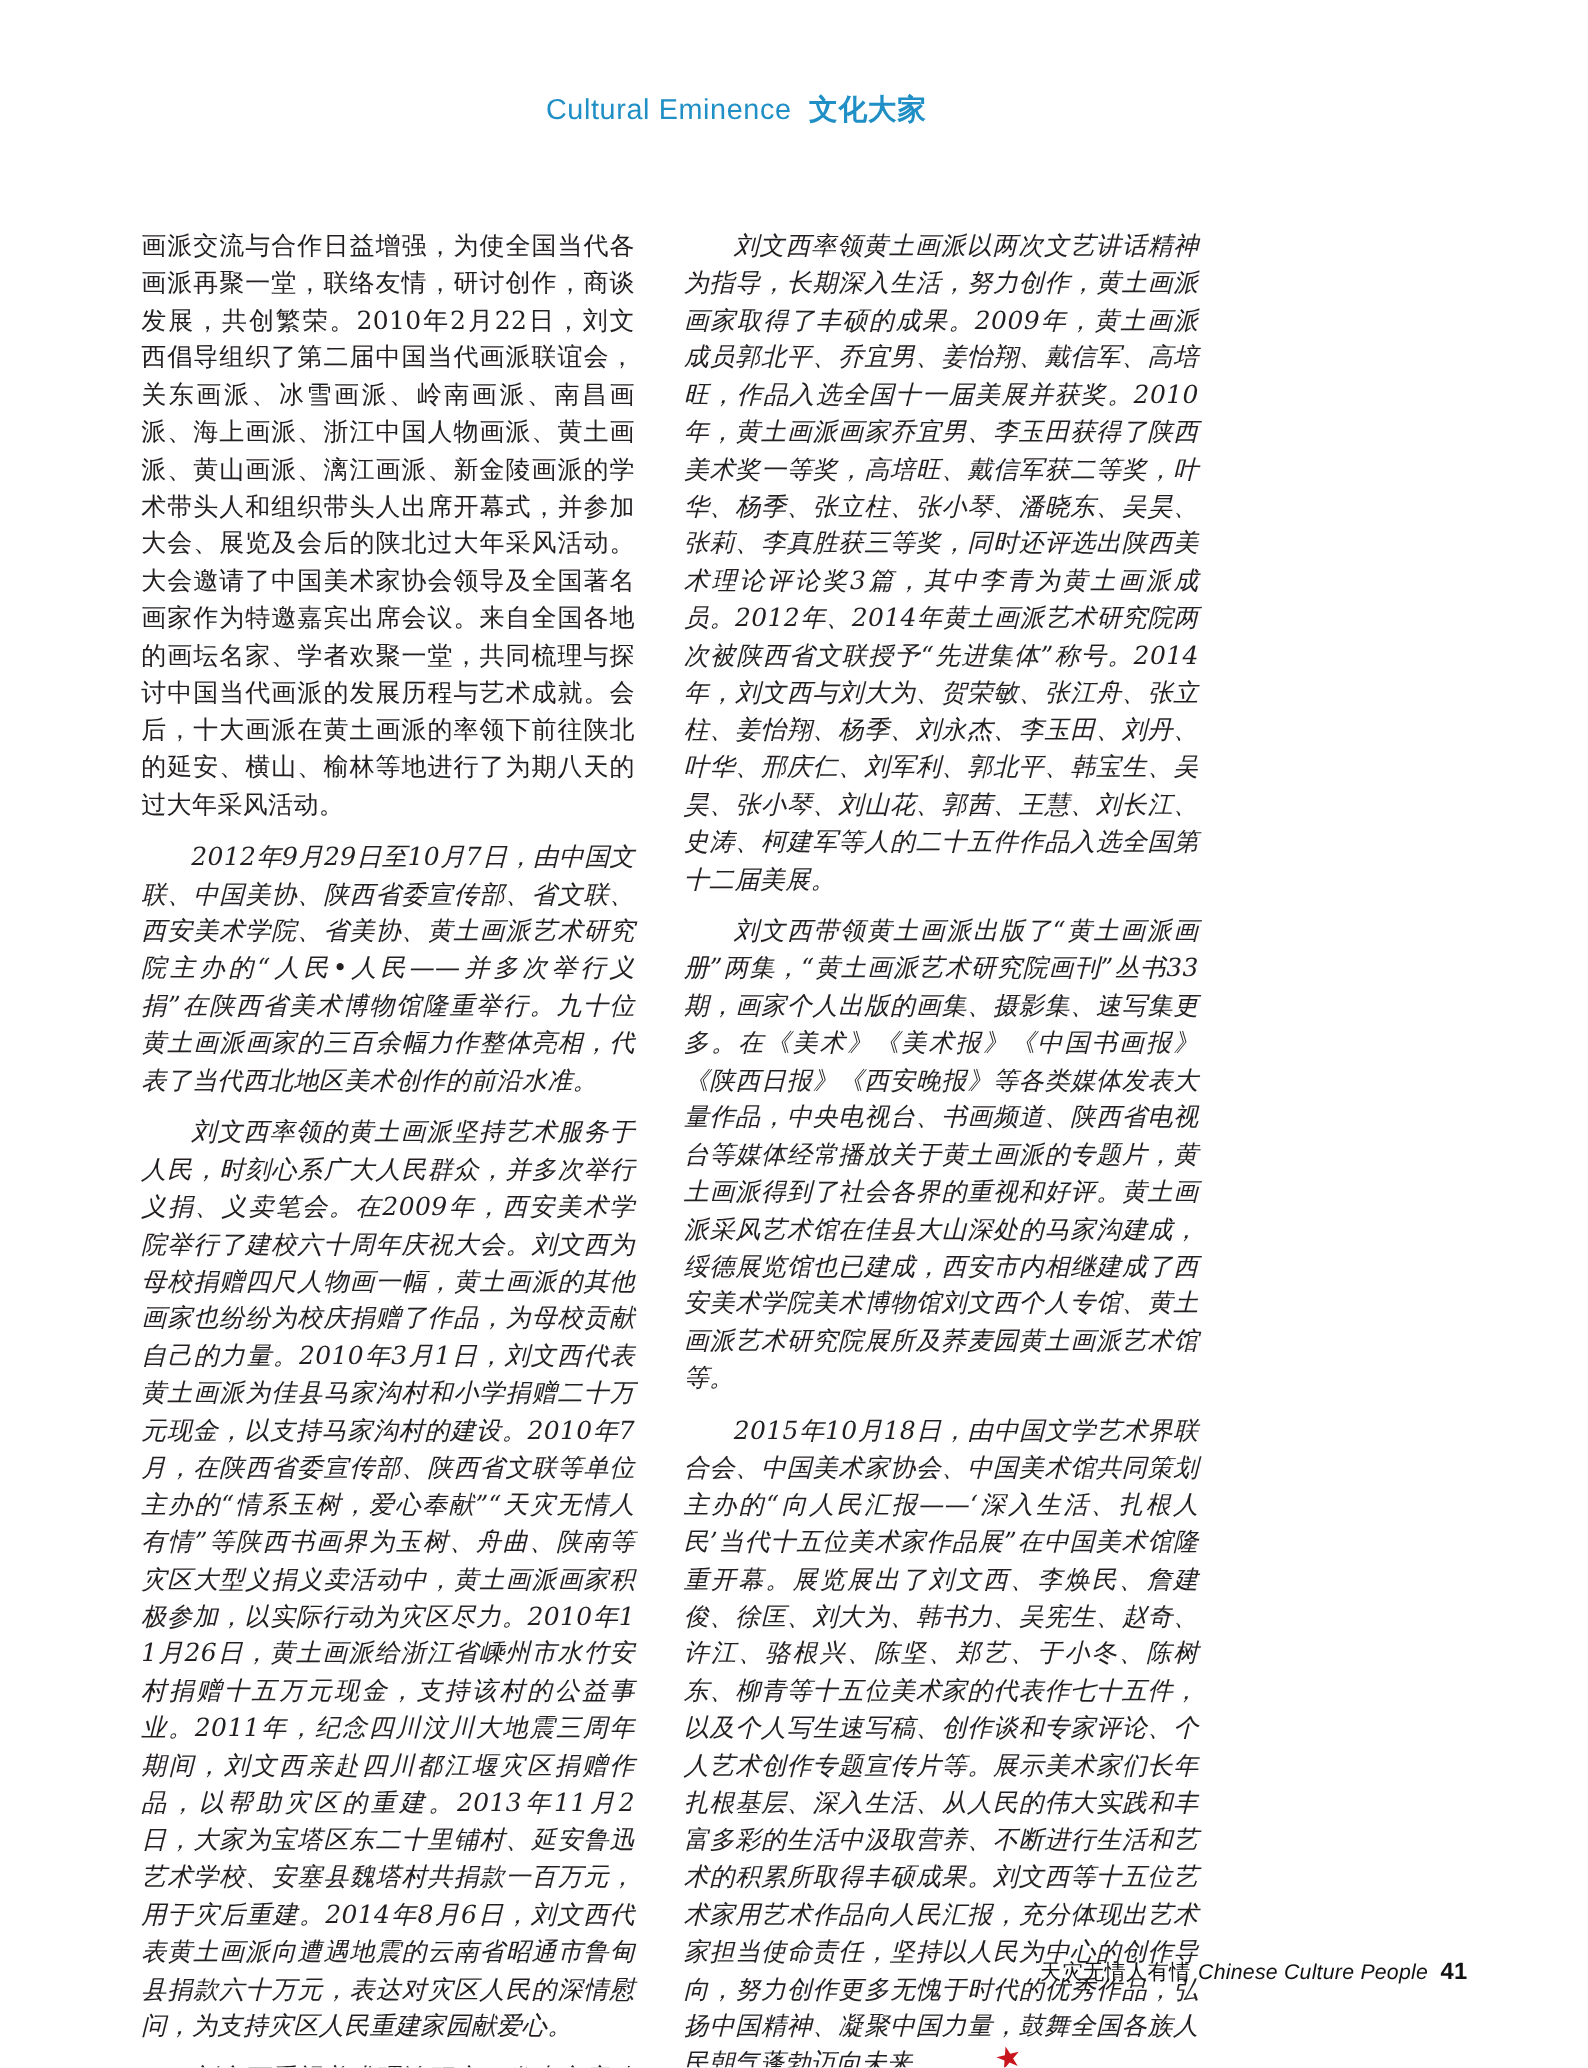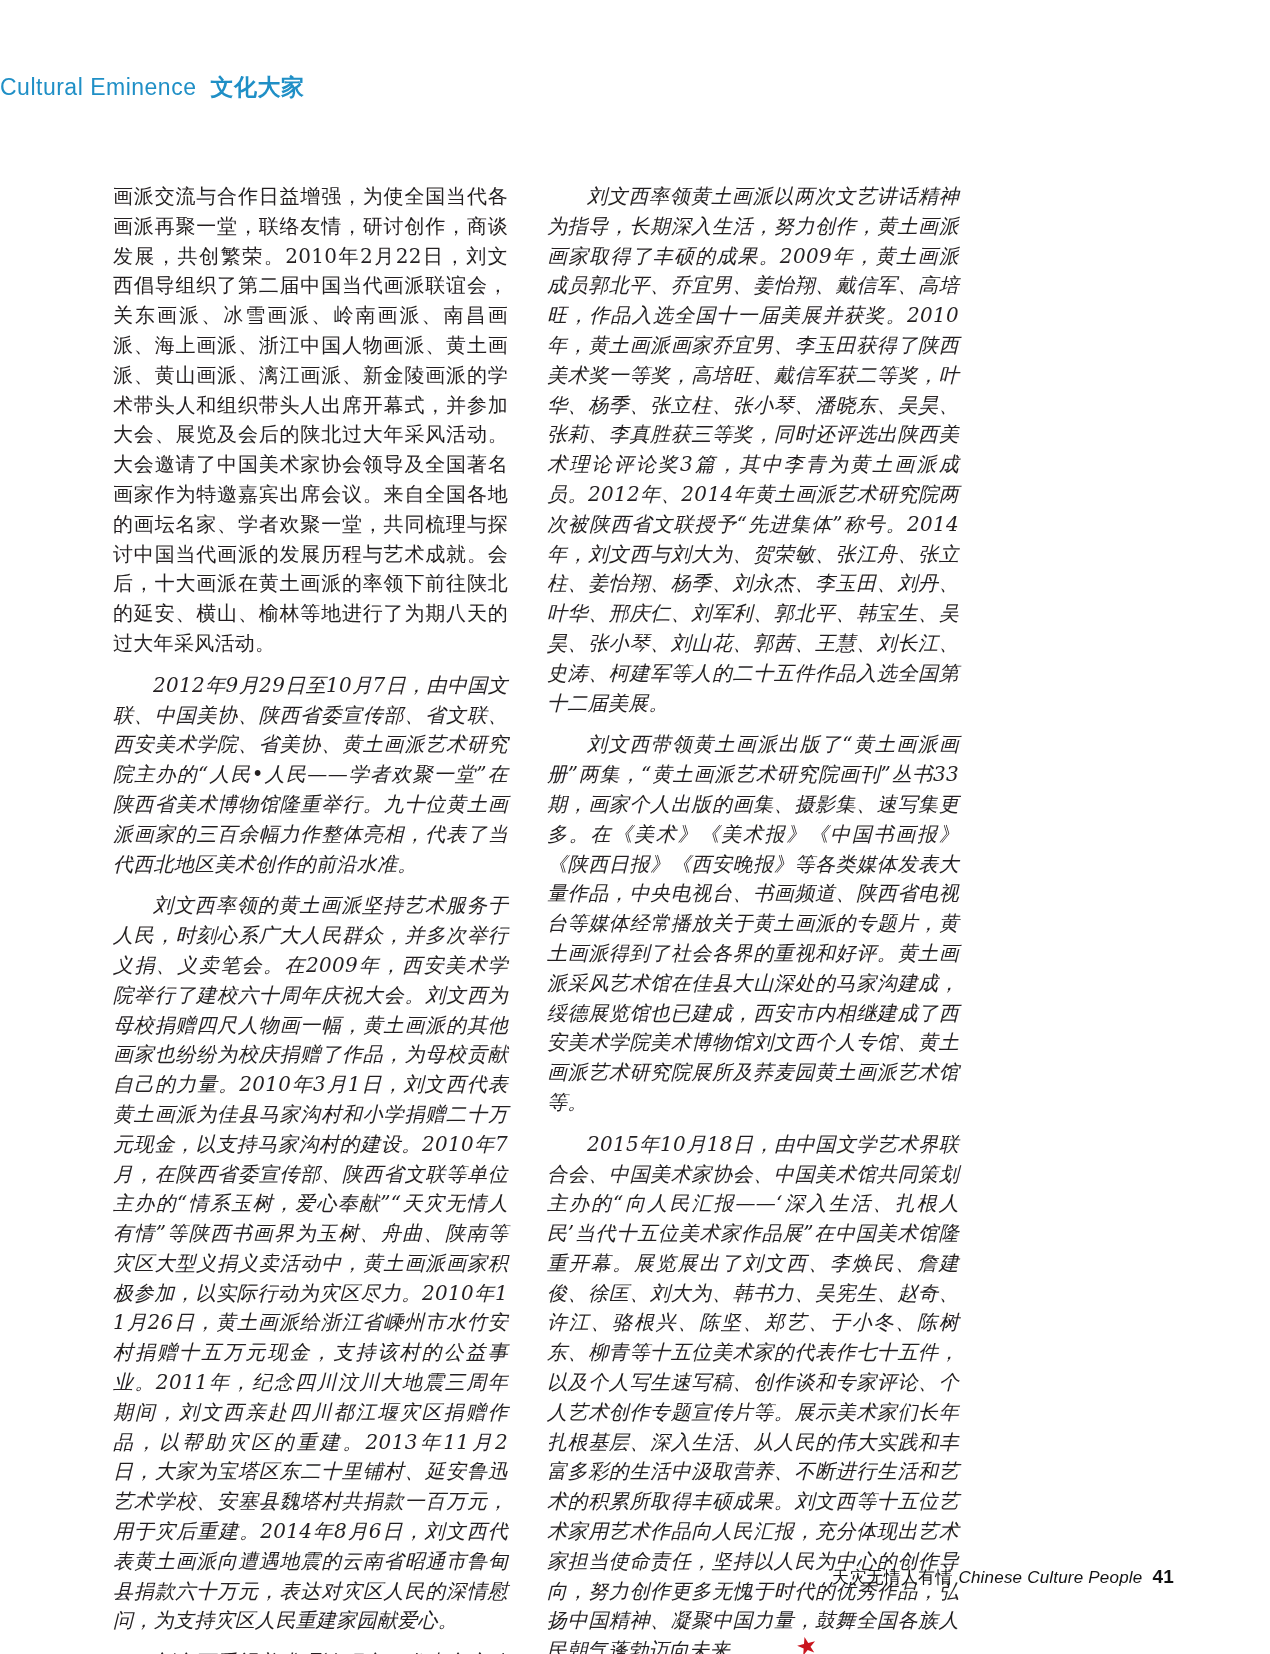--- a/index.html
+++ b/index.html
@@ -15,21 +15,21 @@
     overflow: hidden;
     font-family: "DejaVu Serif", serif;
     color: #231f20;
   }
   
   .page-header {
     position: absolute;
     top: 72px;
     left: 0;
     right: 92px;
-    text-align: left;
+    text-align: center;
     font-family: "Liberation Sans", sans-serif;
     font-size: 23px;
     font-weight: 500;
     color: #1f8fc6;
     letter-spacing: 0.5px;
   }
   .page-header .zh {
     margin-left: 14px;
     font-weight: 600;
   }
@@ -97,21 +97,21 @@
 <div class="page">
 
   <div class="page-header">
     <span>Cultural Eminence</span><span class="zh">文化大家</span>
   </div>
 
   <div class="article">
 
     <div class="col left">
       <p>画派交流与合作日益增强，为使全国当代各画派再聚一堂，联络友情，研讨创作，商谈发展，共创繁荣。2010年2月22日，刘文西倡导组织了第二届中国当代画派联谊会，关东画派、冰雪画派、岭南画派、南昌画派、海上画派、浙江中国人物画派、黄土画派、黄山画派、漓江画派、新金陵画派的学术带头人和组织带头人出席开幕式，并参加大会、展览及会后的陕北过大年采风活动。大会邀请了中国美术家协会领导及全国著名画家作为特邀嘉宾出席会议。来自全国各地的画坛名家、学者欢聚一堂，共同梳理与探讨中国当代画派的发展历程与艺术成就。会后，十大画派在黄土画派的率领下前往陕北的延安、横山、榆林等地进行了为期八天的过大年采风活动。</p>
-      <p class="ind">2012年9月29日至10月7日，由中国文联、中国美协、陕西省委宣传部、省文联、西安美术学院、省美协、黄土画派艺术研究院主办的“人民•人民——学者欢聚一堂”在陕西省美术博物馆隆重举行。九十位黄土画派画家的三百余幅力作整体亮相，代表了当代西北地区美术创作的前沿水准。</p>
+      <p class="ind">2012年9月29日至10月7日，由中国文联、中国美协、陕西省委宣传部、省文联、西安美术学院、省美协、黄土画派艺术研究院主办的“人民•人民——并多次举行义捐”在陕西省美术博物馆隆重举行。九十位黄土画派画家的三百余幅力作整体亮相，代表了当代西北地区美术创作的前沿水准。</p>
       <p class="ind">刘文西率领的黄土画派坚持艺术服务于人民，时刻心系广大人民群众，并多次举行义捐、义卖笔会。在2009年，西安美术学院举行了建校六十周年庆祝大会。刘文西为母校捐赠四尺人物画一幅，黄土画派的其他画家也纷纷为校庆捐赠了作品，为母校贡献自己的力量。2010年3月1日，刘文西代表黄土画派为佳县马家沟村和小学捐赠二十万元现金，以支持马家沟村的建设。2010年7月，在陕西省委宣传部、陕西省文联等单位主办的“情系玉树，爱心奉献”“天灾无情人有情”等陕西书画界为玉树、舟曲、陕南等灾区大型义捐义卖活动中，黄土画派画家积极参加，以实际行动为灾区尽力。2010年11月26日，黄土画派给浙江省嵊州市水竹安村捐赠十五万元现金，支持该村的公益事业。2011年，纪念四川汶川大地震三周年期间，刘文西亲赴四川都江堰灾区捐赠作品，以帮助灾区的重建。2013年11月2日，大家为宝塔区东二十里铺村、延安鲁迅艺术学校、安塞县魏塔村共捐款一百万元，用于灾后重建。2014年8月6日，刘文西代表黄土画派向遭遇地震的云南省昭通市鲁甸县捐款六十万元，表达对灾区人民的深情慰问，为支持灾区人民重建家园献爱心。</p>
       <p class="ind">刘文西重视美术理论研究，发表文章八十余篇，如《要大力发展人物画》《深入生活，坚持创作》《为人民而创作》《立黄土画派，创时代精品》等影响深远。1981年以来，刘文西先后访问了新加坡、日本、加拿大、澳大利亚、美国、泰国、马来西</p>
     </div>
 
     <div class="col right">
       <p class="ind">刘文西率领黄土画派以两次文艺讲话精神为指导，长期深入生活，努力创作，黄土画派画家取得了丰硕的成果。2009年，黄土画派成员郭北平、乔宜男、姜怡翔、戴信军、高培旺，作品入选全国十一届美展并获奖。2010年，黄土画派画家乔宜男、李玉田获得了陕西美术奖一等奖，高培旺、戴信军获二等奖，叶华、杨季、张立柱、张小琴、潘晓东、吴昊、张莉、李真胜获三等奖，同时还评选出陕西美术理论评论奖3篇，其中李青为黄土画派成员。2012年、2014年黄土画派艺术研究院两次被陕西省文联授予“先进集体”称号。2014年，刘文西与刘大为、贺荣敏、张江舟、张立柱、姜怡翔、杨季、刘永杰、李玉田、刘丹、叶华、邢庆仁、刘军利、郭北平、韩宝生、吴昊、张小琴、刘山花、郭茜、王慧、刘长江、史涛、柯建军等人的二十五件作品入选全国第十二届美展。</p>
       <p class="ind">刘文西带领黄土画派出版了“黄土画派画册”两集，“黄土画派艺术研究院画刊”丛书33期，画家个人出版的画集、摄影集、速写集更多。在《美术》《美术报》《中国书画报》《陕西日报》《西安晚报》等各类媒体发表大量作品，中央电视台、书画频道、陕西省电视台等媒体经常播放关于黄土画派的专题片，黄土画派得到了社会各界的重视和好评。黄土画派采风艺术馆在佳县大山深处的马家沟建成，绥德展览馆也已建成，西安市内相继建成了西安美术学院美术博物馆刘文西个人专馆、黄土画派艺术研究院展所及荞麦园黄土画派艺术馆等。</p>
       <p class="ind"><span>2015年10月18日，由中国文学艺术界联合会、中国美术家协会、中国美术馆共同策划主办的“向人民汇报——‘深入生活、扎根人民’当代十五位美术家作品展”在中国美术馆隆重开幕。展览展出了刘文西、李焕民、詹建俊、徐匡、刘大为、韩书力、吴宪生、赵奇、许江、骆根兴、陈坚、郑艺、于小冬、陈树东、柳青等十五位美术家的代表作七十五件，以及个人写生速写稿、创作谈和专家评论、个人艺术创作专题宣传片等。展示美术家们长年扎根基层、深入生活、从人民的伟大实践和丰富多彩的生活中汲取营养、不断进行生活和艺术的积累所取得丰硕成果。刘文西等十五位艺术家用艺术作品向人民汇报，充分体现出艺术家担当使命责任，坚持以人民为中心的创作导向，努力创作更多无愧于时代的优秀作品，弘扬中国精神、凝聚中国力量，鼓舞全国各族人民朝气蓬勃迈向未来。</span><span class="star">★</span></p>
     </div>
 

